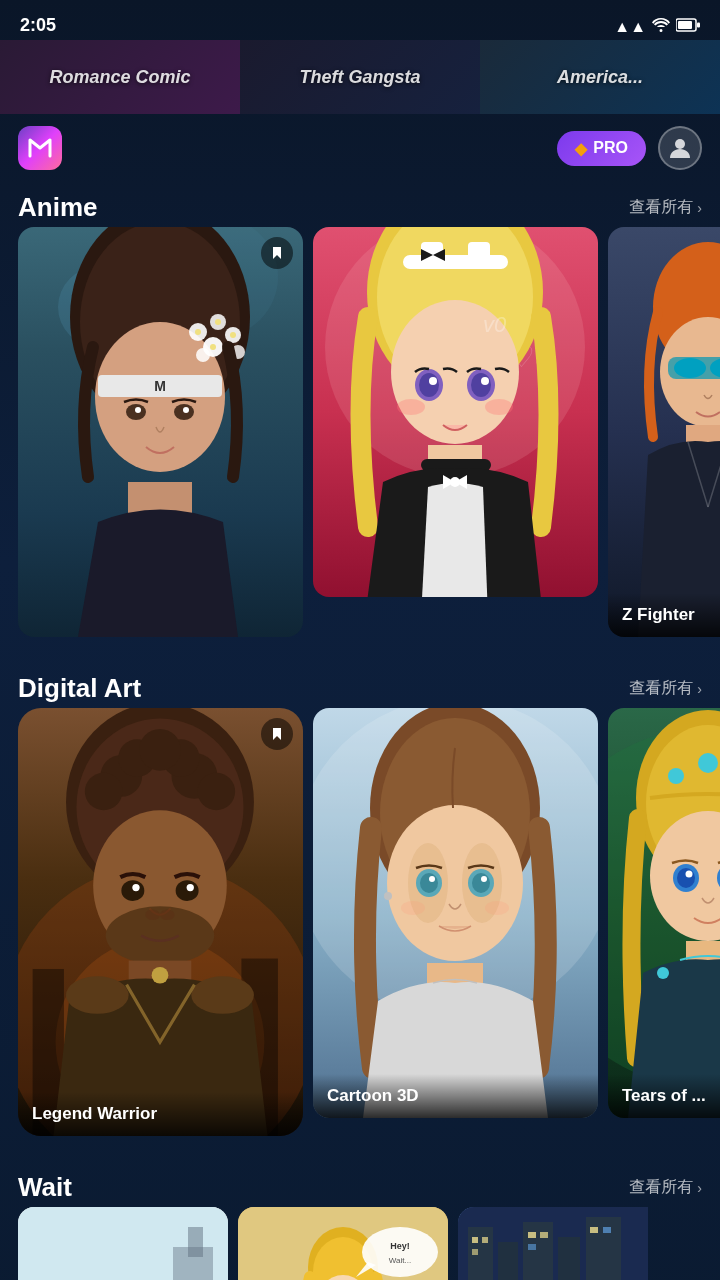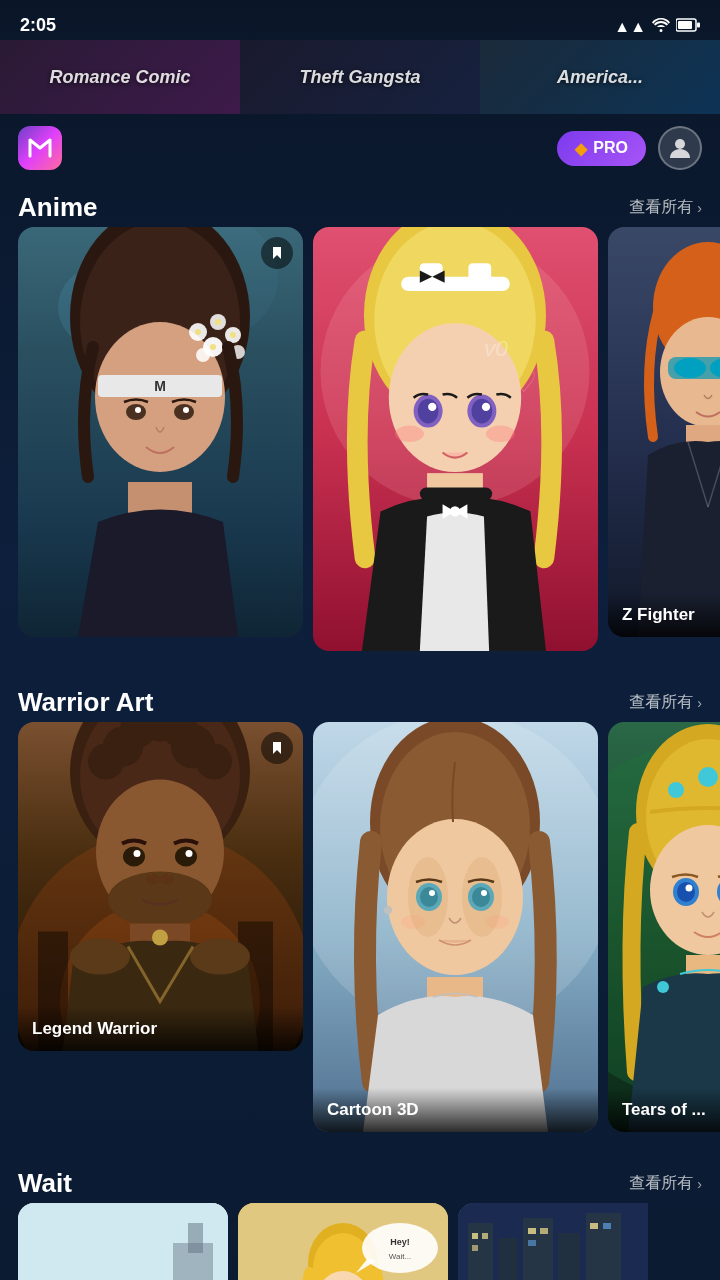--- a/index.html
+++ b/index.html
@@ -312,21 +312,21 @@
         <path d="M210 120 Q225 180 215 250" stroke="#2a1810" stroke-width="12" fill="none" stroke-linecap="round"></path>
       </svg>
 
       <div class="card-bookmark">
         <svg width="16" height="16" viewBox="0 0 16 16" fill="white">
           <path d="M4 2 L12 2 L12 14 L8 10 L4 14 Z"></path>
         </svg>
       </div>
     </div>
 
-    <div class="card" style="flex:0 0 285px; height:424px;">
+    <div class="card" style="flex:0 0 285px; height:370px;">
       <div style="position:absolute;inset:0;background:linear-gradient(180deg,#e05070 0%,#c83050 50%,#901030 100%);"></div>
       <svg style="position:absolute;inset:0;width:100%;height:100%;" viewBox="0 0 285 410" preserveAspectRatio="xMidYMid slice">
 
         <text x="195" y="160" font-size="30" fill="rgba(255,255,255,0.2)">♡3</text>
 
         <circle cx="142" cy="140" r="130" fill="rgba(255,200,200,0.15)"></circle>
 
         <ellipse cx="142" cy="85" rx="88" ry="105" fill="#e8c840"></ellipse>
         <ellipse cx="142" cy="90" rx="78" ry="95" fill="#f0d860"></ellipse>
 
@@ -404,29 +404,29 @@
         <path d="M150 85 Q165 140 155 210" stroke="#d4601a" stroke-width="10" fill="none" stroke-linecap="round"></path>
       </svg>
       <div class="card-label">Z Fighter</div>
     </div>
 
   </div>
 </div>
 
 <div class="section">
   <div class="section-header">
-    <span class="section-title">Warrior Art</span>
+    <span class="section-title">Digital Art</span>
     <div class="section-view-all">
       <span>查看所有</span>
       <span class="chevron-right">›</span>
     </div>
   </div>
   <div class="cards-row">
 
-    <div class="card" style="flex:0 0 285px; height:329px;">
+    <div class="card" style="flex:0 0 285px; height:428px;border-radius:23px;">
       <div style="position:absolute;inset:0;background:linear-gradient(180deg,#7a5030 0%,#4a2e10 40%,#1a1005 100%);"></div>
       <svg style="position:absolute;inset:0;width:100%;height:100%;" viewBox="0 0 285 410" preserveAspectRatio="xMidYMid slice">
 
         <circle cx="142" cy="300" r="150" fill="rgba(200,80,20,0.2)"></circle>
         <circle cx="142" cy="320" r="100" fill="rgba(255,120,30,0.15)"></circle>
 
         <rect x="20" y="250" width="30" height="160" fill="rgba(0,0,0,0.4)"></rect>
         <rect x="60" y="270" width="25" height="140" fill="rgba(0,0,0,0.35)"></rect>
         <rect x="220" y="240" width="35" height="170" fill="rgba(0,0,0,0.4)"></rect>
 

